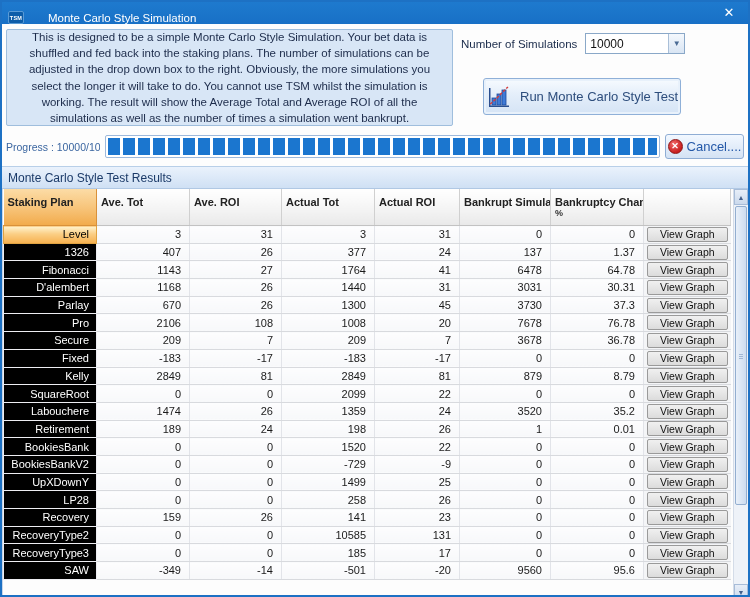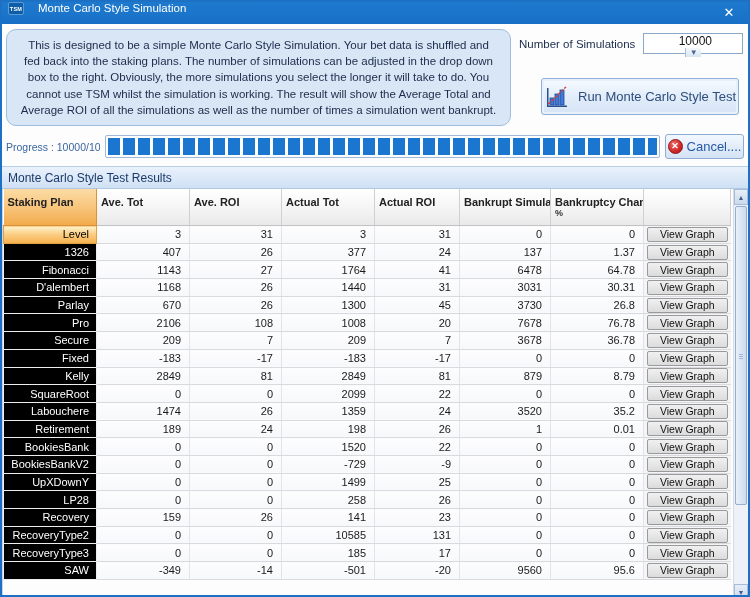--- a/index.html
+++ b/index.html
@@ -8,49 +8,49 @@
   .window {
     width:750px; height:597px;
     border:2px solid #1d71c4;
     background:#fdfdfd;
     position:relative; overflow:hidden;
   }
 
   
   .titlebar {
     height:22px; background:linear-gradient(180deg,#1e7ace 0%,#1870c6 100%);
-    display:flex; align-items:flex-start; padding:0 6px; gap:14px;
+    display:flex; align-items:flex-end; padding:0 6px; gap:24px;
   }
   .app-icon {
     width:16px; height:13px; background:#0d5da9; border:1px solid #5a9bd6;
     border-radius:2px; color:#fff; font-size:5.5px; font-weight:bold;
     display:flex; align-items:center; justify-content:center; letter-spacing:.3px;
   }
   .titlebar .title { color:#fff; font-size:11.5px; flex:1; }
   .close-btn {
     color:#fff; font-size:13px; width:26px; text-align:center; cursor:pointer;
     line-height:22px; font-weight:400;
   }
 
   
   .top-row { display:flex; padding:5px 4px 0 4px; gap:8px; }
   .intro-panel {
-    width:505px; height:97px;
-    background:#d8e6f6; border:1px solid #9fbedd; border-radius:10px;
+    width:447px; height:97px;
+    background:#d8e6f6; border:1px solid #9fbedd; border-radius:2px;
     display:flex; align-items:center; justify-content:center;
     padding:6px 12px;
   }
   .intro-panel p { font-size:11.5px; line-height:1.42; text-align:center; color:#1c2b4a; }
 
   .right-controls { flex:1; padding-top:4px; }
   .sim-row { display:flex; align-items:center; gap:8px; }
   .sim-row label { font-size:11.5px; color:#1a2b4a; white-space:nowrap; }
   .combo {
     width:100px; height:21px; background:#fff; border:1px solid #8aa8c8;
-    display:flex; align-items:center; cursor:pointer;flex-direction:column;
+    display:flex; align-items:center; cursor:pointer;
   }
   .combo-value { flex:1; font-size:12px; padding-left:4px; color:#111; }
   .combo-btn {
     width:16px; height:100%; border-left:1px solid #a9bfd8;
     background:linear-gradient(180deg,#f4f8fd,#d9e5f3);
     font-size:8px; color:#4a6a94; display:flex; align-items:center; justify-content:center;
   }
 
   .run-btn {
     margin-top:24px; margin-left:22px;
@@ -274,21 +274,21 @@
             <td class="num">30.31</td>
             <td class="graph-cell"><button class="view-graph">View Graph</button></td>
           </tr>
           <tr>
             <td class="plan">Parlay</td>
             <td class="num">670</td>
             <td class="num">26</td>
             <td class="num">1300</td>
             <td class="num">45</td>
             <td class="num">3730</td>
-            <td class="num">26.8</td>
+            <td class="num">37.3</td>
             <td class="graph-cell"><button class="view-graph">View Graph</button></td>
           </tr>
           <tr>
             <td class="plan">Pro</td>
             <td class="num">2106</td>
             <td class="num">108</td>
             <td class="num">1008</td>
             <td class="num">20</td>
             <td class="num">7678</td>
             <td class="num">76.78</td>

